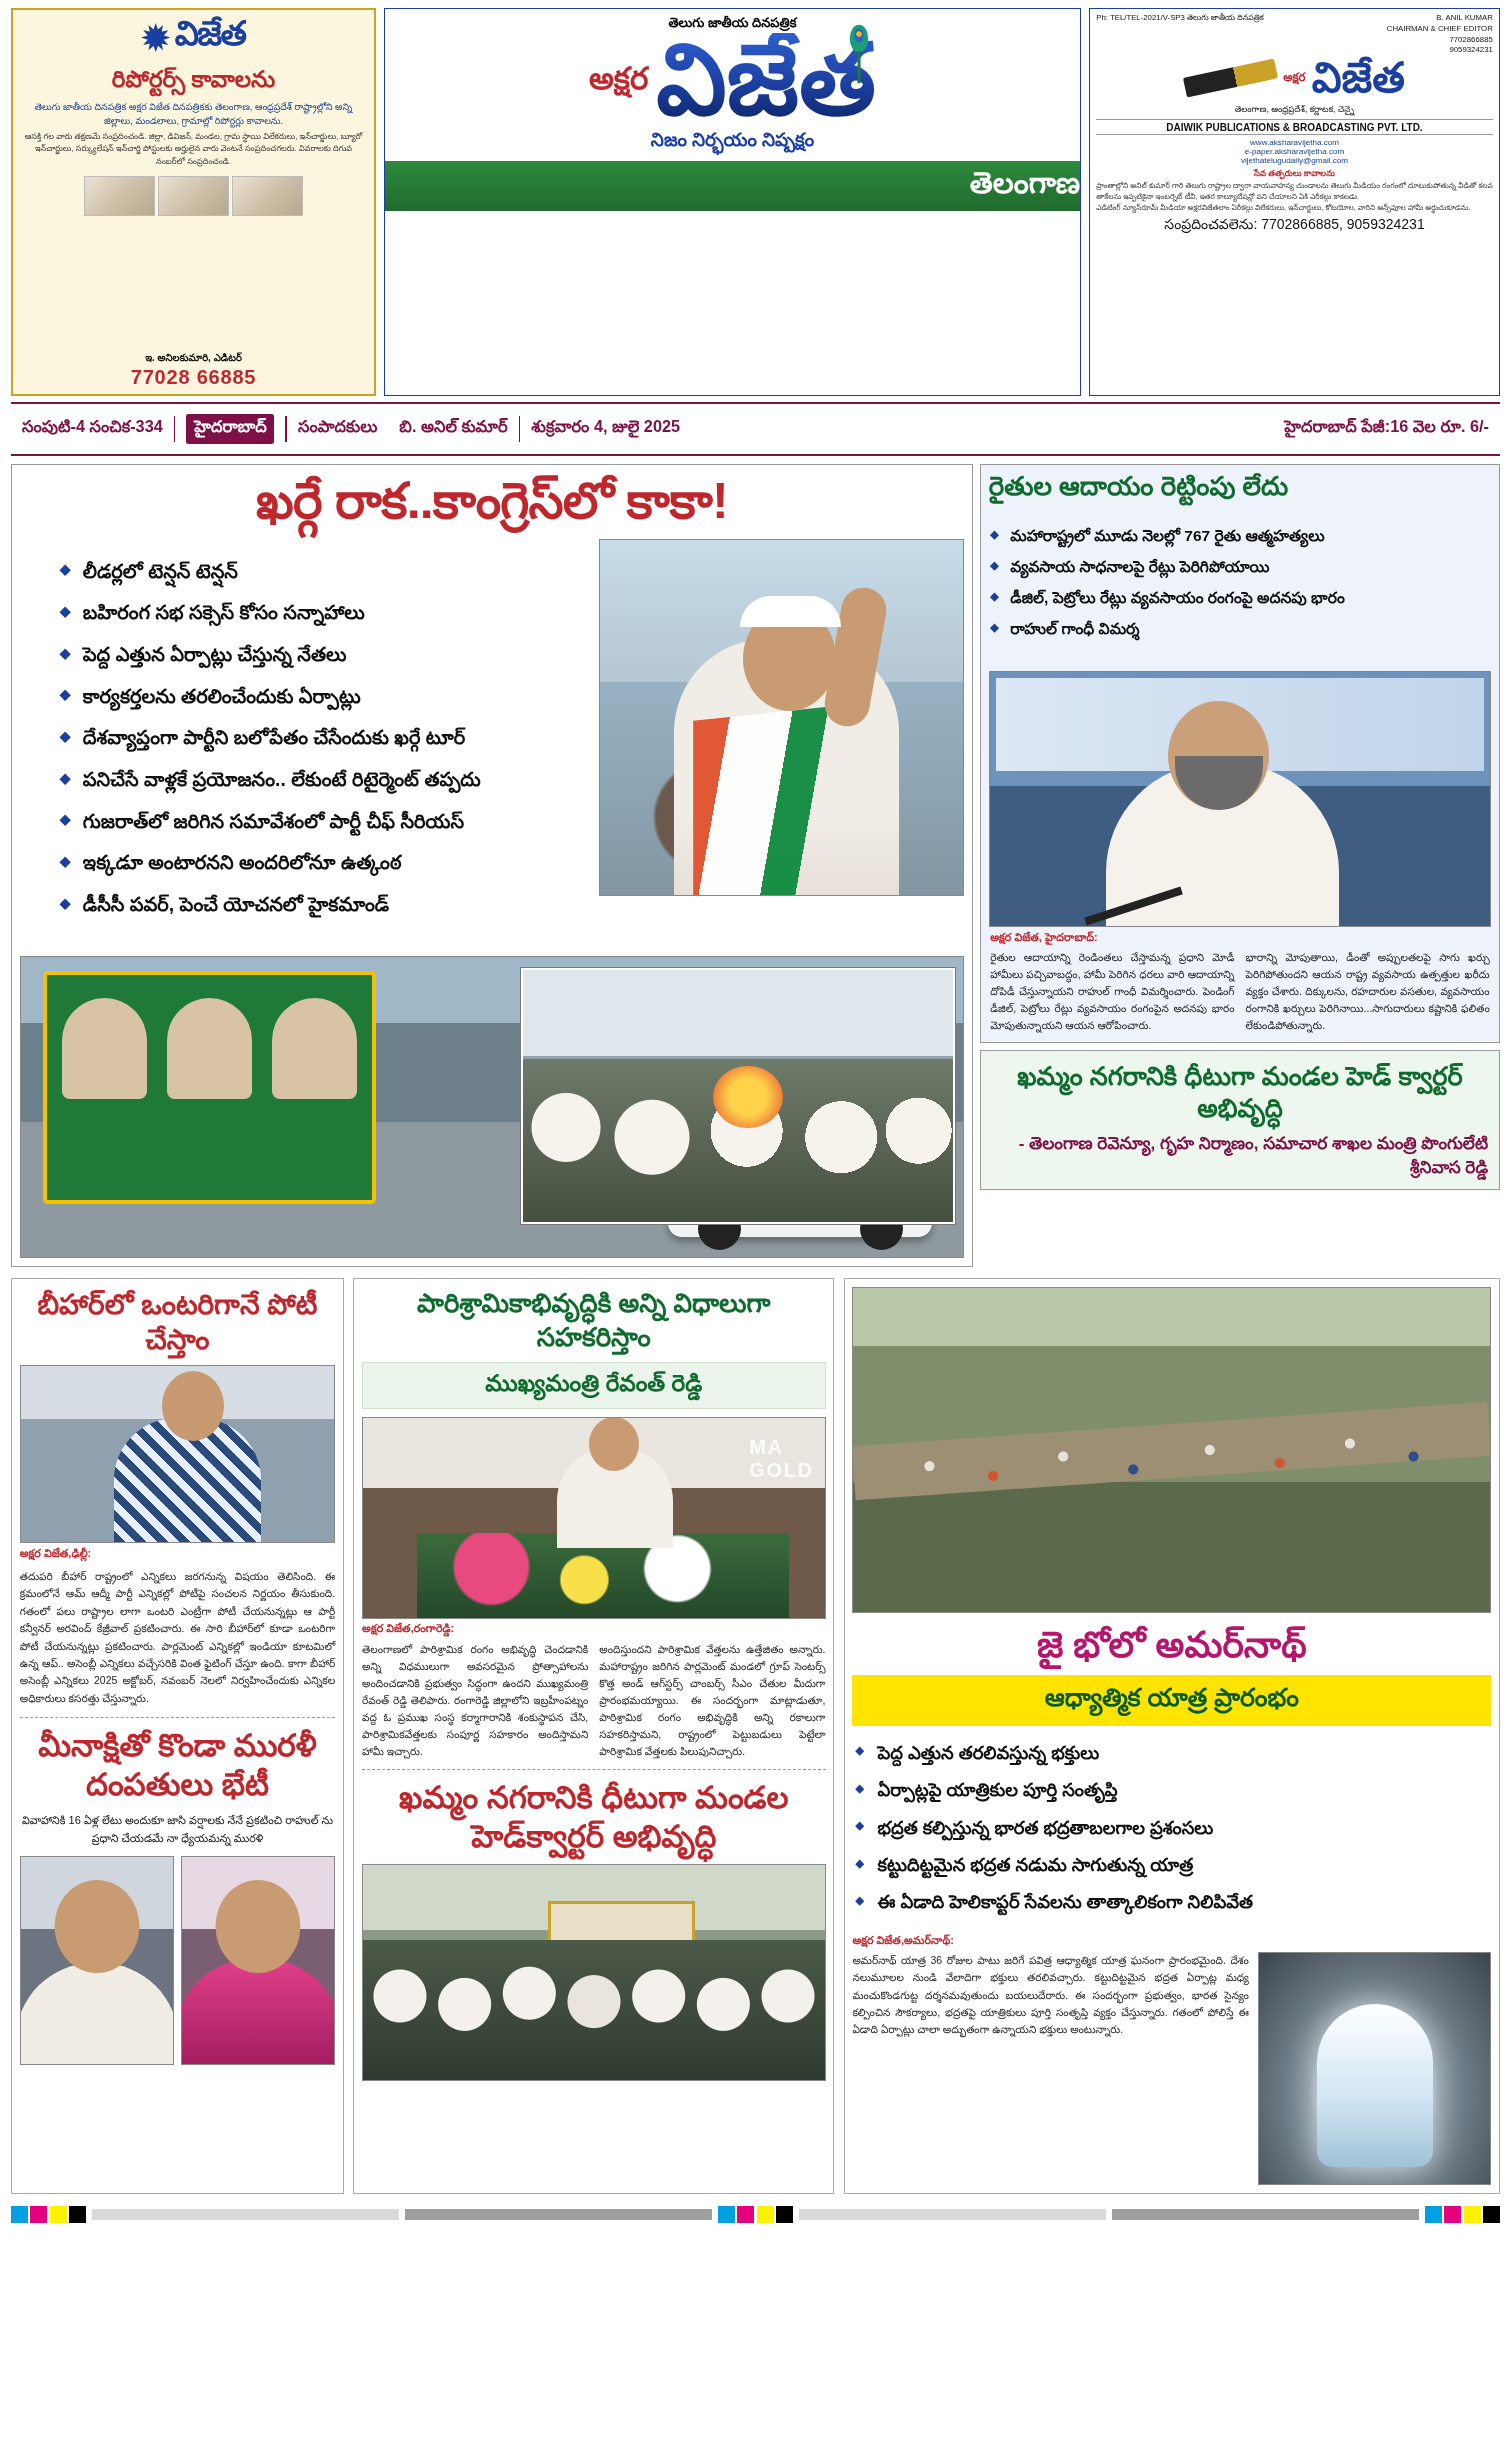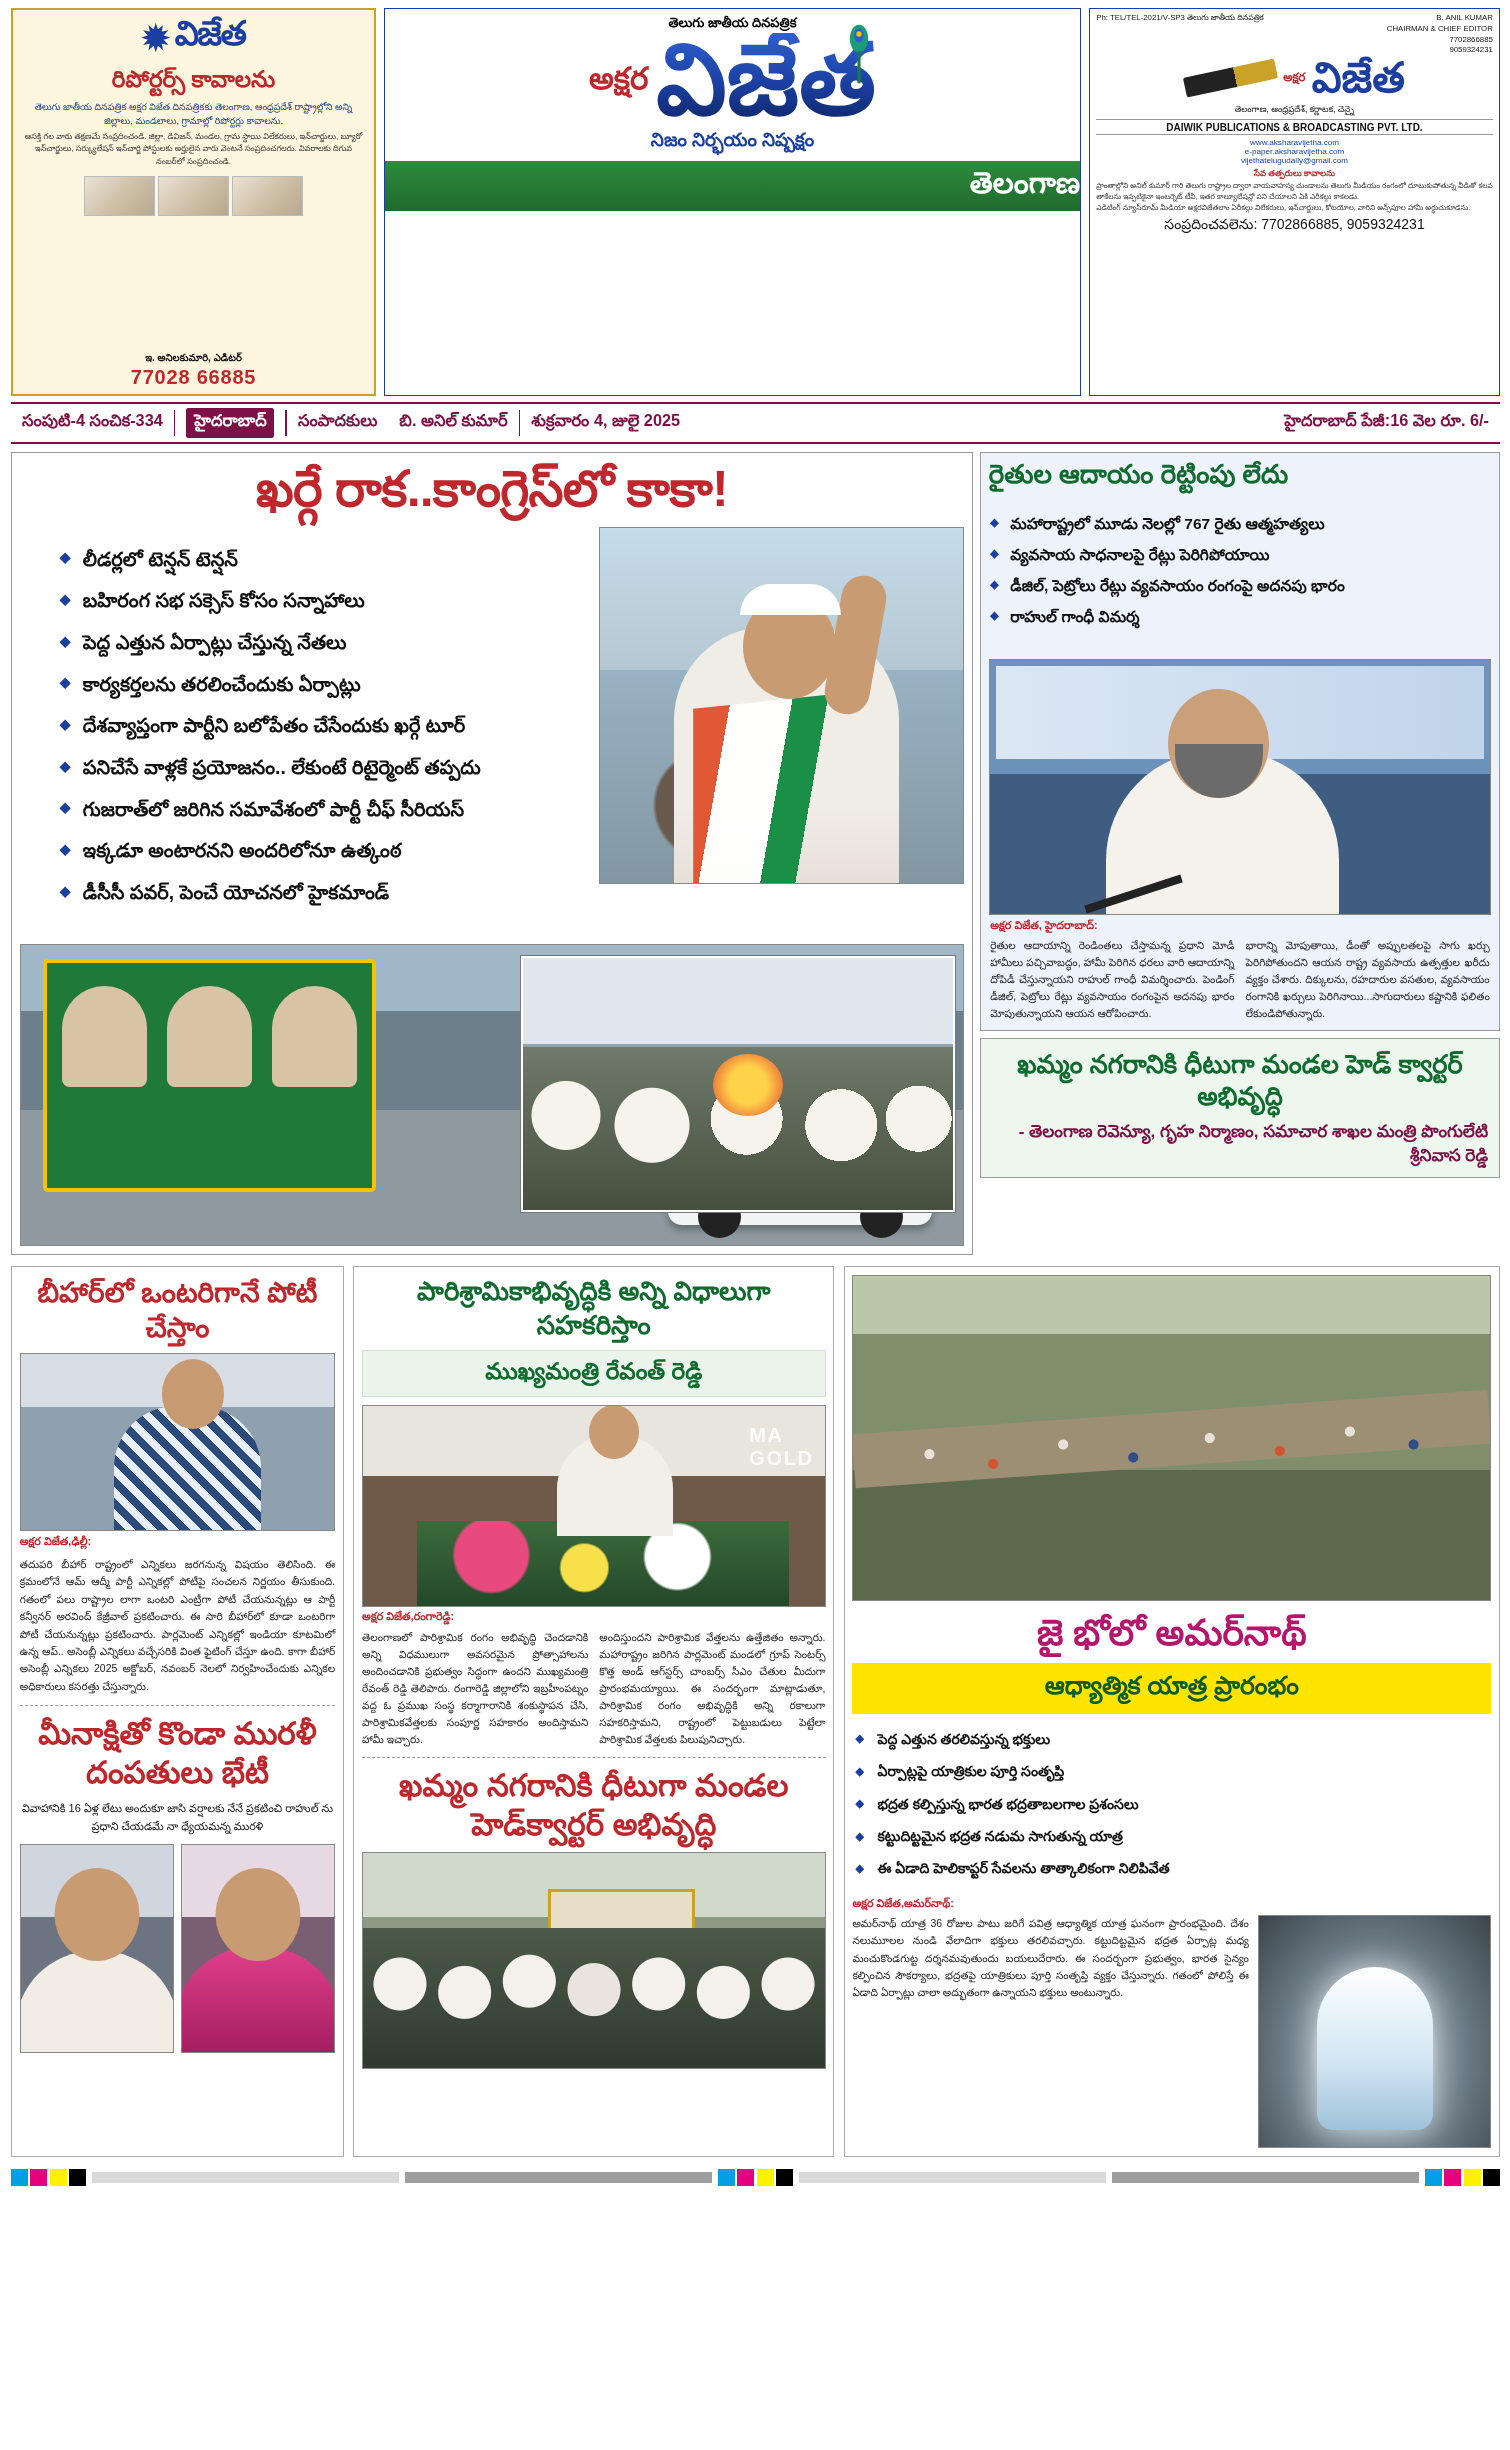--- a/index.html
+++ b/index.html
@@ -47,21 +47,21 @@
   .mh-right .r-vij { font-size:42px; font-weight:bold; color:#1b3fa0; line-height:1; }
   .mh-right .r-ak { font-size:11.6px; color:#c0272d; font-weight:bold; }
   .mh-right .r-line { text-align:center; font-size:8.5px; color:#111; margin-top:1.6px; }
   .mh-right .r-company { text-align:center; font-size:10px; font-weight:bold; color:#111; border-top:0.8px solid #999; border-bottom:0.8px solid #999; margin:3.1px 0; padding:1.6px 0; }
   .mh-right .r-web { text-align:center; font-size:8.1px; color:#13428f; }
   .mh-right .r-note-h { text-align:center; font-size:8.5px; color:#c0272d; font-weight:bold; margin-top:2.3px; }
   .mh-right .r-note { font-size:7.4px; color:#333; line-height:1.55; text-align:justify; }
   .mh-right .r-contact { text-align:center; font-size:14px; color:#111; margin-top:2.3px; }
 
   
-  .infobar { margin-top:6.2px; border-top:2.3px solid #7d1046; border-bottom:2.3px solid #7d1046; display:flex; align-items:center; height:42px; }
+  .infobar { margin-top:6.2px; border-top:2.3px solid #7d1046; border-bottom:2.3px solid #7d1046; display:flex; align-items:center; height:54px; }
   .infobar > div { padding:0 11px; font-size:16.3px; font-weight:bold; color:#7d1046; display:flex; align-items:center; }
   .infobar .sep { width:1.6px; height:26px; background:#7d1046; padding:0; }
   .ib-city { background:#7d1046; color:#fff !important; height:29.5px; border-radius:2.3px; }
   .ib-right { margin-left:auto; }
 
   
   .lead { display:flex; gap:7px; margin-top:7.8px; }
   .lead-left { width:962px; border:0.8px solid #999; padding:7.8px; }
   .lead-head { font-size:50px; font-weight:bold; color:#c0272d; text-align:center; line-height:1.15; letter-spacing:-0.8px; }
   .lead-body { display:flex; gap:9.3px; margin-top:9.3px; }
@@ -171,21 +171,21 @@
   .ph-two-portraits .p1 { background:linear-gradient(180deg,#cfd6dd 0 35%, #6b7480 35% 100%); }
   .ph-two-portraits .p2 { background:linear-gradient(180deg,#e7d9e4 0 35%, #7a5f72 35% 100%); }
   .ph-two-portraits .hh { position:absolute; left:50%; transform:translateX(-50%); top:23px; width:85px; height:93px; background:#c89b72; border-radius:50%; }
   .ph-two-portraits .bb { position:absolute; left:50%; transform:translateX(-50%); bottom:0; width:163px; height:101px; background:#f1ece4; border-radius:78px 78px 0 0; }
   .ph-two-portraits .saree { position:absolute; left:50%; transform:translateX(-50%); bottom:0; width:167px; height:105px; background:linear-gradient(180deg,#e0408a,#a51e62); border-radius:78px 78px 0 0; }
   .body-text { font-size:10.5px; line-height:1.66; text-align:justify; color:#222; margin:6.2px 0 0; }
   .mini-head { font-size:31px; font-weight:bold; color:#c0272d; text-align:center; line-height:1.25; margin-top:9.3px; }
   .center-note { font-size:11px; color:#111; text-align:center; line-height:1.7; margin-top:6.2px; }
   .hr-dot { border:0; border-top:0.8px dashed #999; margin:9.3px 0; }
   .checks { padding:4.7px 3.1px 0; }
-  .checks li { list-style:none; font-size:14px; font-weight:bold; color:#111; padding-left:22px; position:relative; margin-bottom:12.4px; }
+  .checks li { list-style:none; font-size:18px; font-weight:bold; color:#111; padding-left:22px; position:relative; margin-bottom:12.4px; }
   .checks li:before { content:"◆"; position:absolute; left:0; top:1.6px; color:#1b3fa0; font-size:11px; }
 
   
   .footer-marks { display:flex; align-items:center; gap:6.2px; margin:12.4px 0 7.8px; }
   .regmarks { display:flex; gap:2.3px; }
   .regmarks i { width:17px; height:17px; display:block; }
   .bar { height:11px; flex:1; background:#d9d9d9; }
   .bar.dark { background:#9e9e9e; }
 </style>
 </head>

